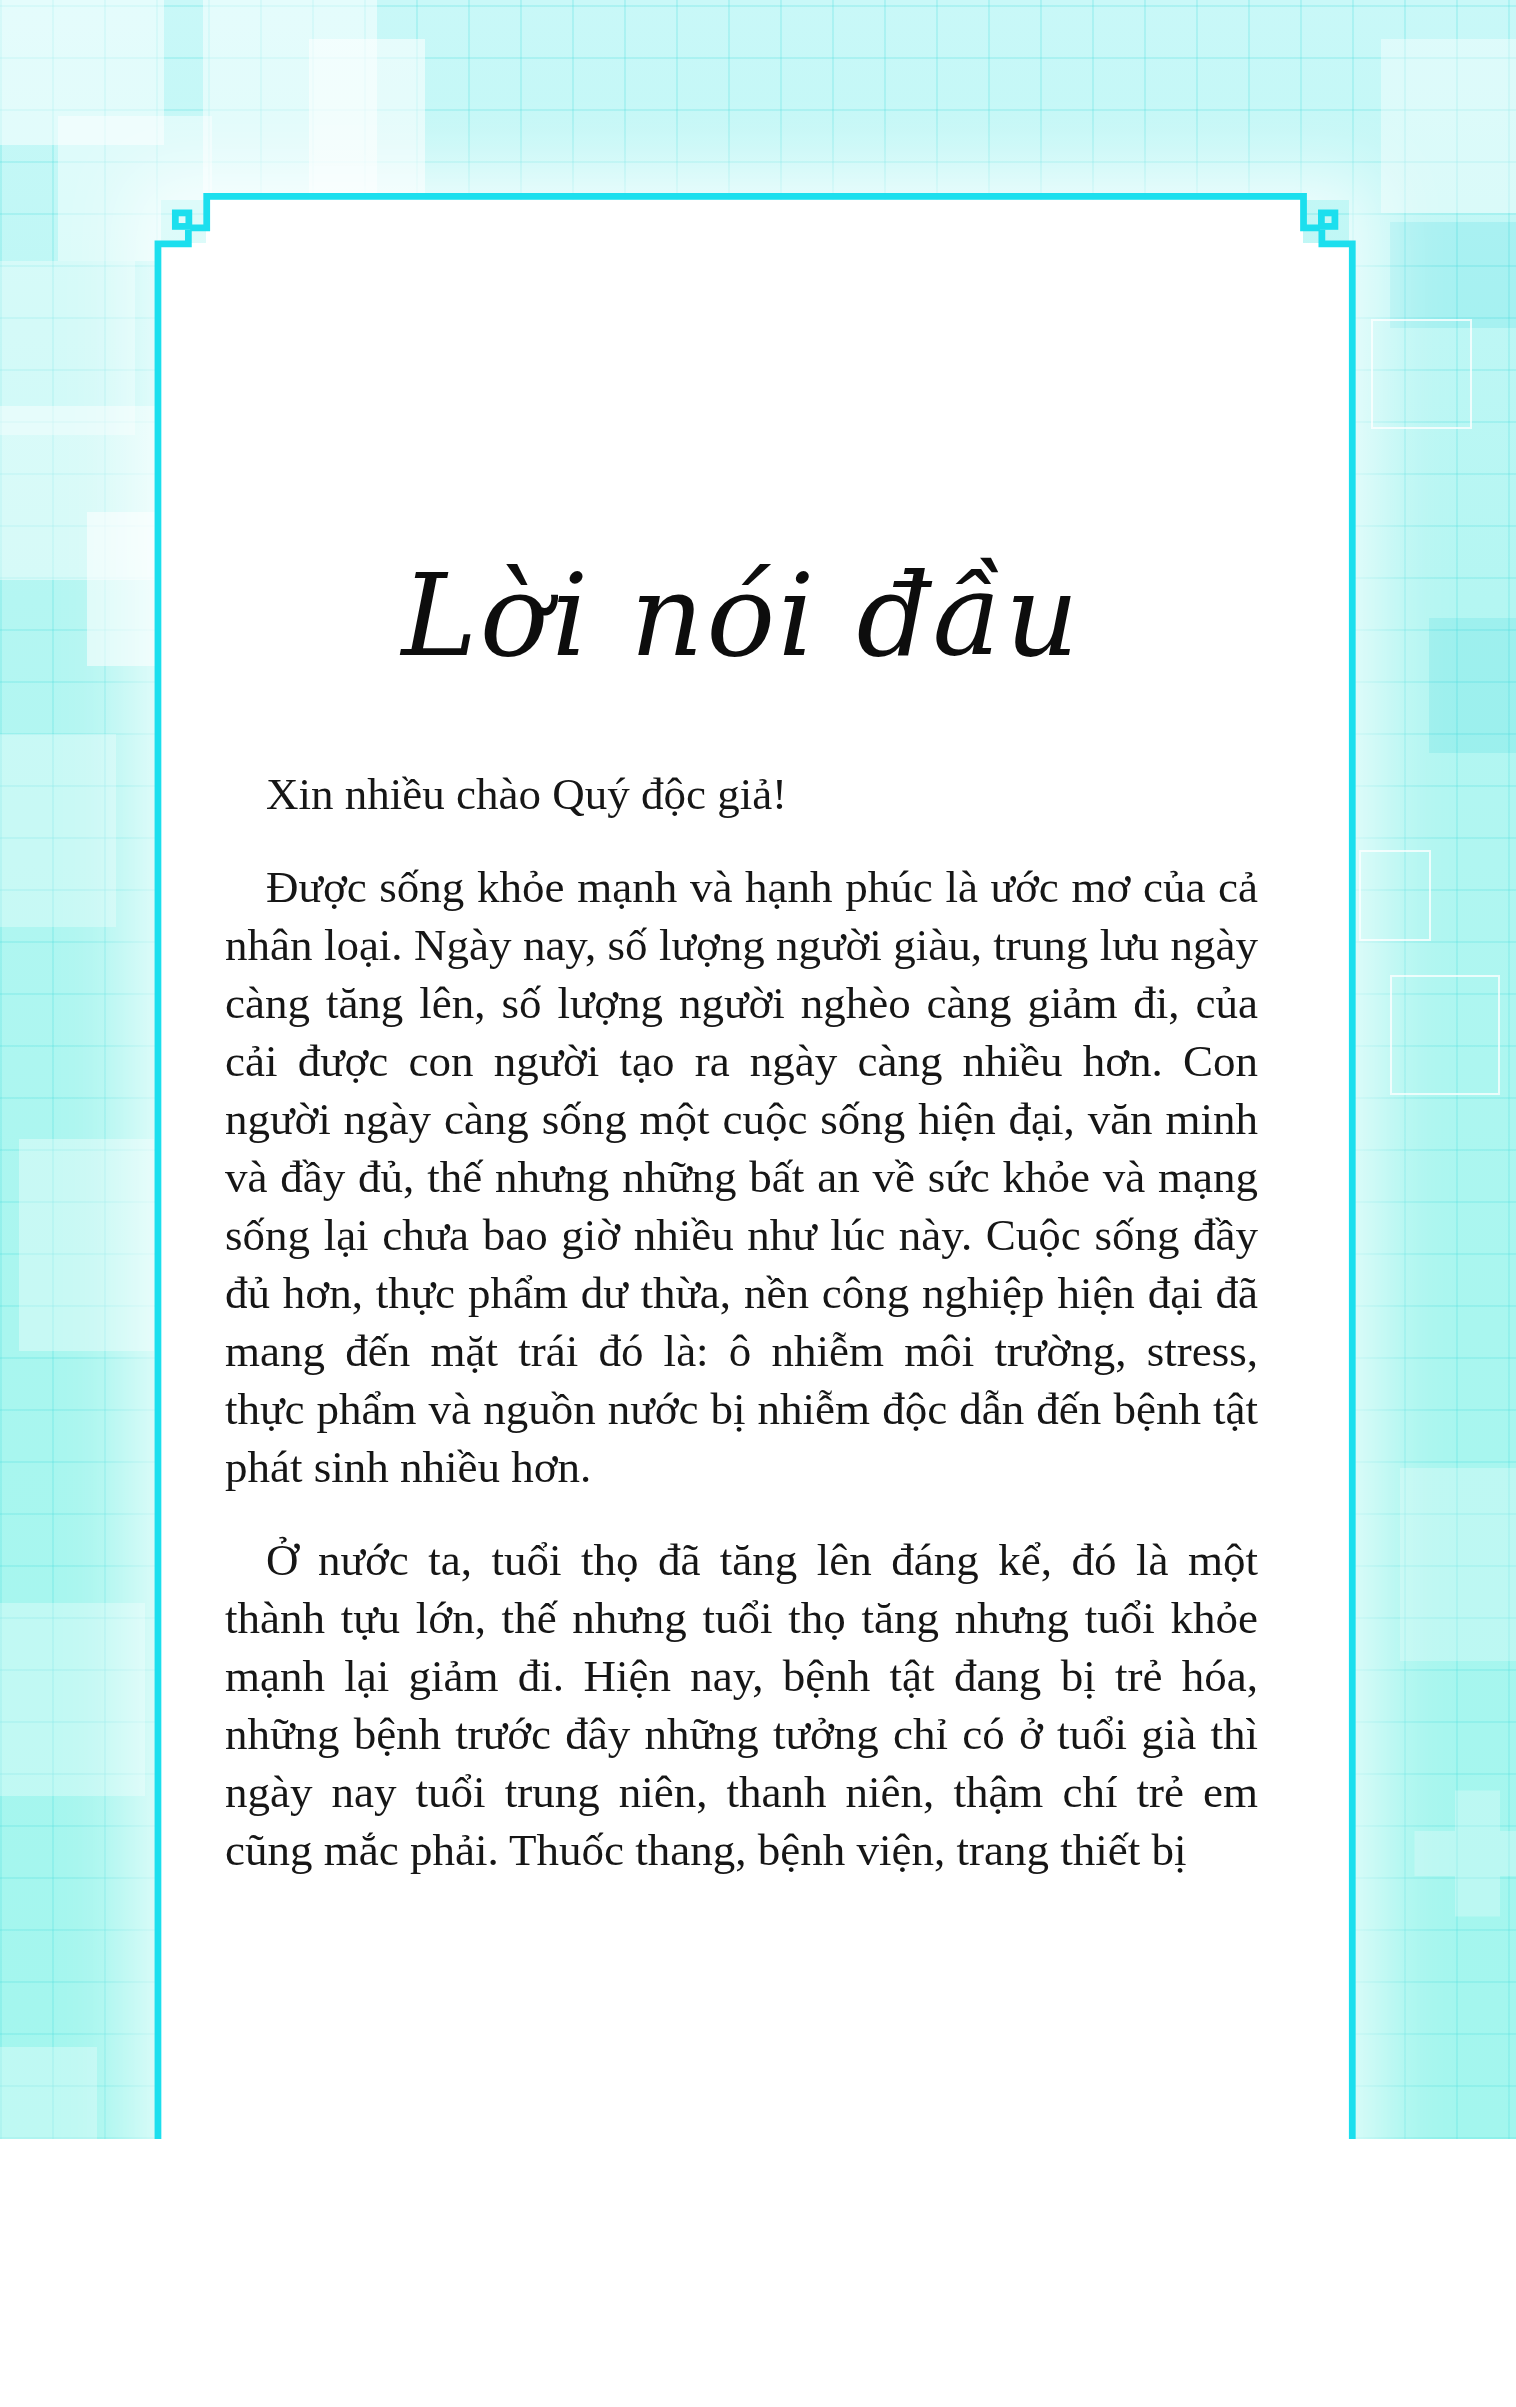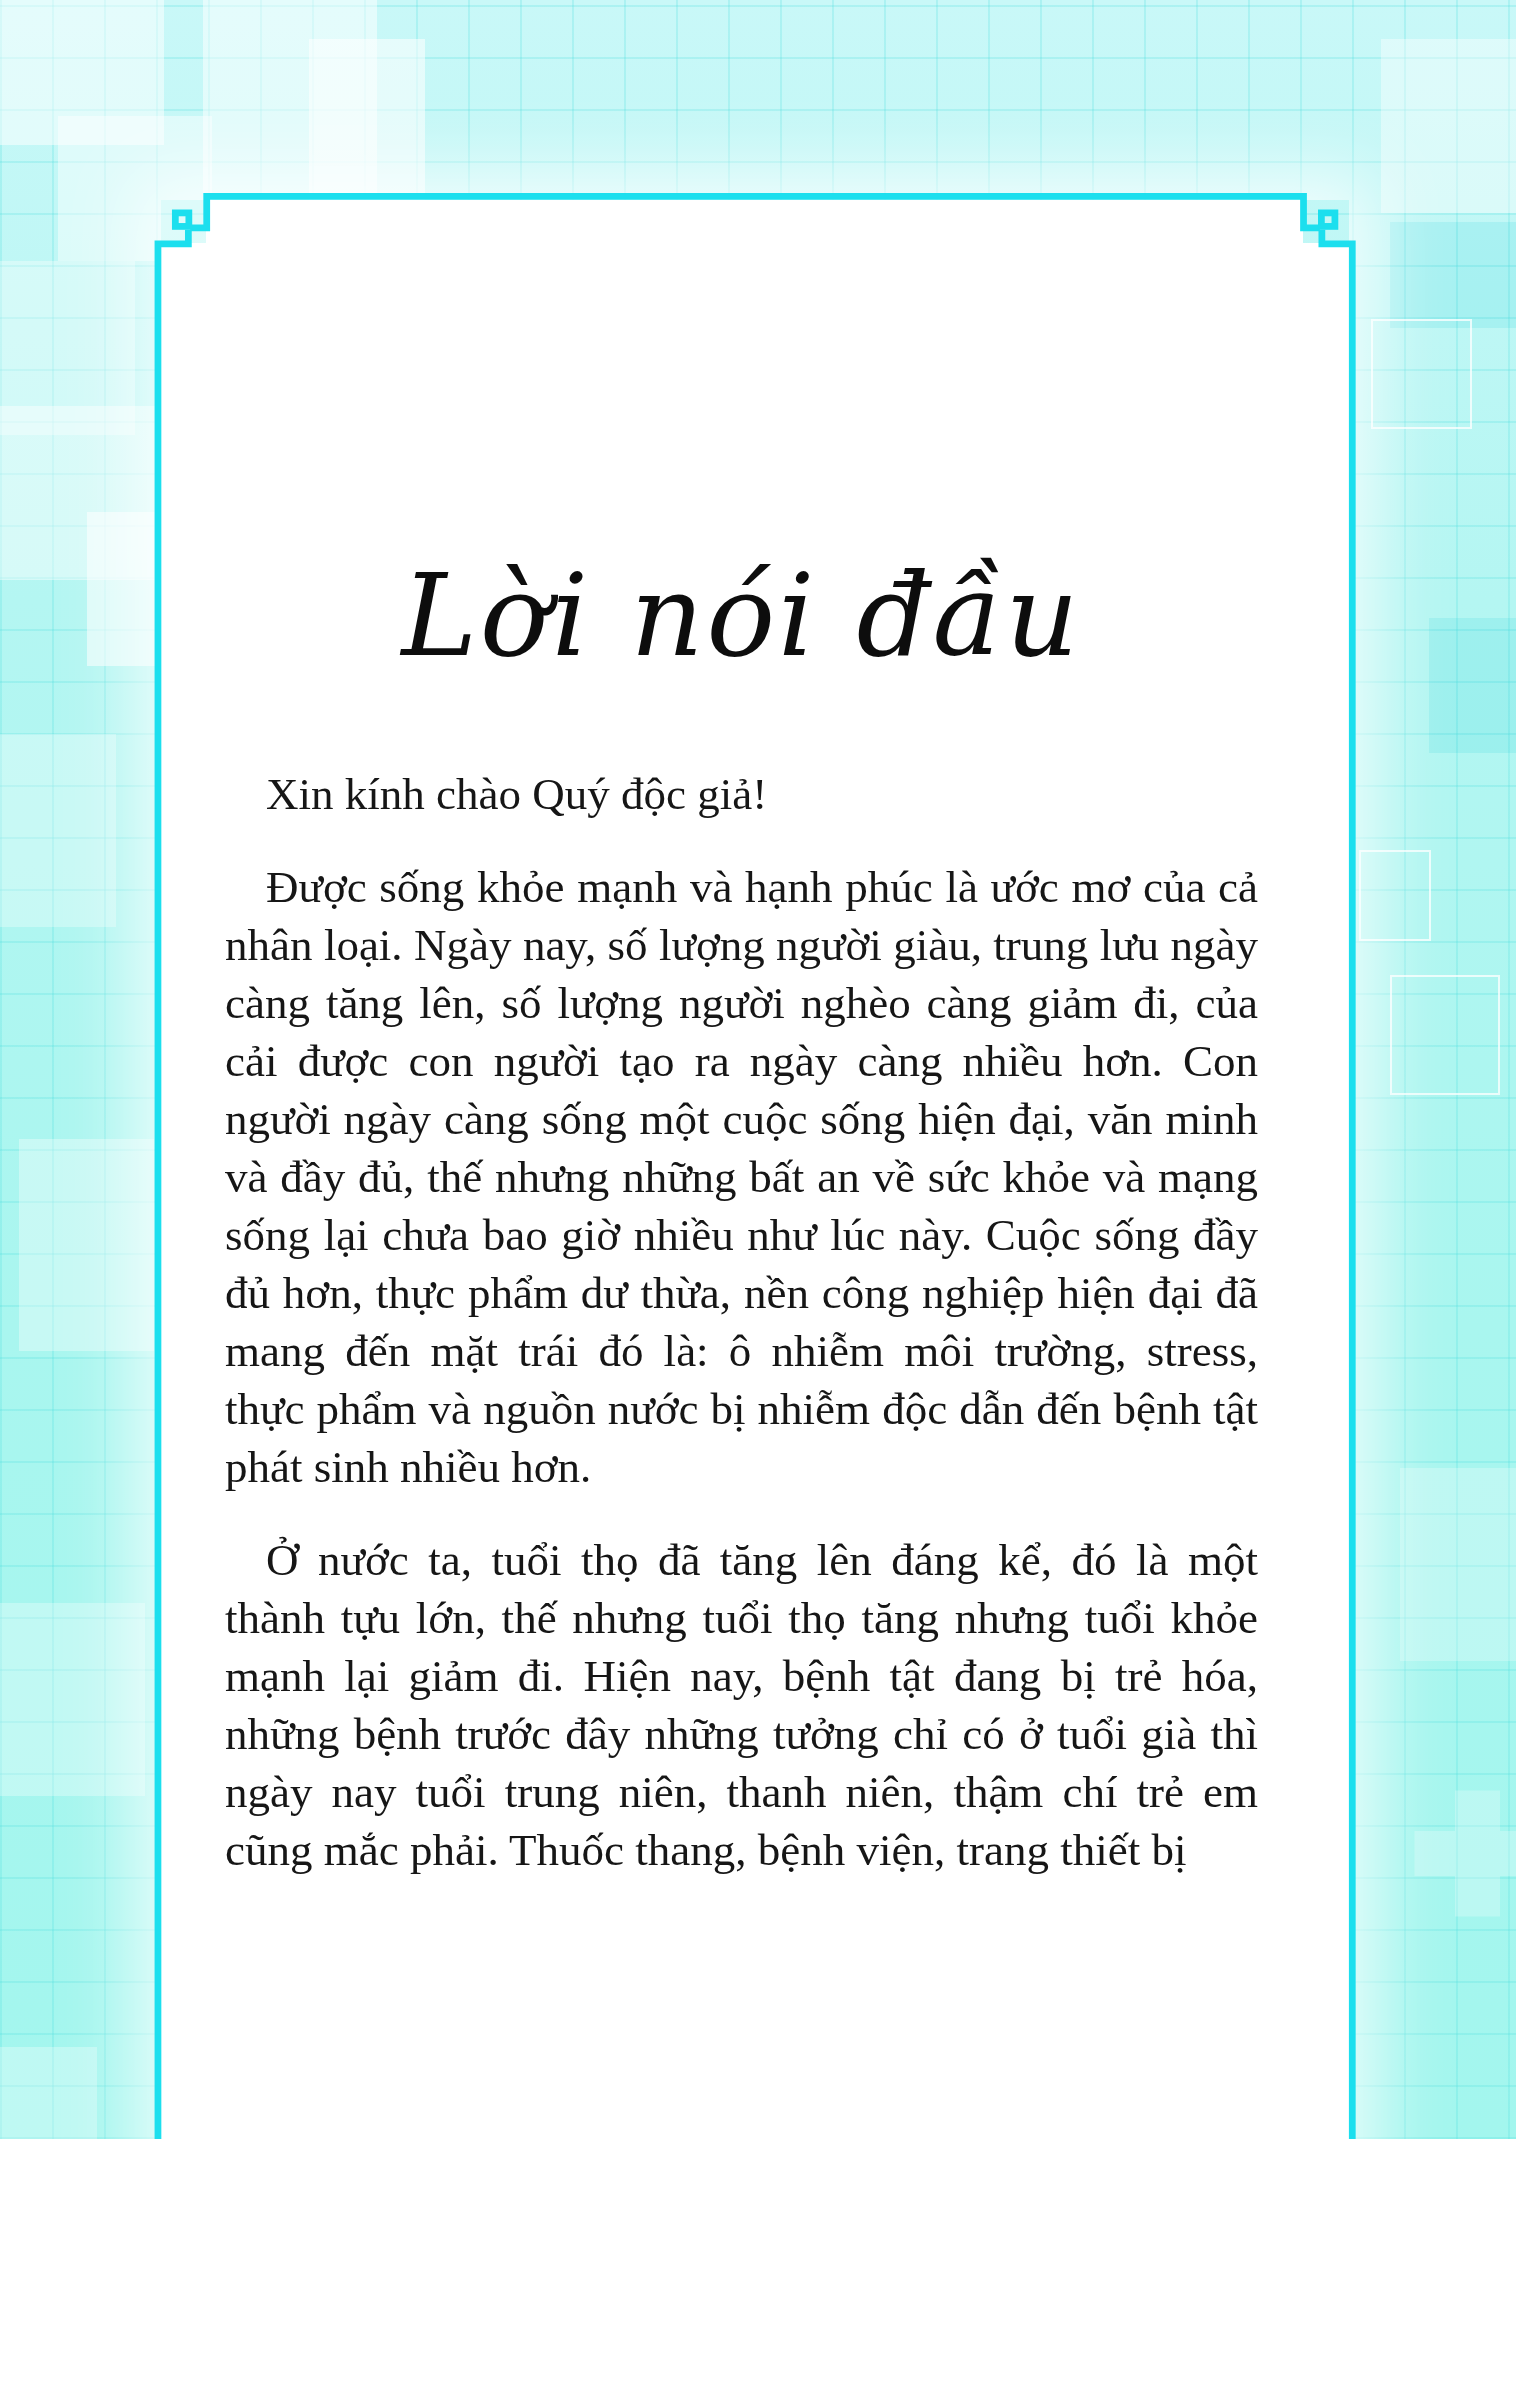--- a/index.html
+++ b/index.html
@@ -109,19 +109,19 @@
 
       <rect x="181.5" y="220.5" width="14" height="14"></rect>
       <rect x="1368.5" y="220.5" width="14" height="14"></rect>
       <rect x="181.5" y="2251.5" width="14" height="14"></rect>
       <rect x="1368.5" y="2251.5" width="14" height="14"></rect>
     </g>
   </svg>
 
   <div class="content">
     <h1 class="title">Lời nói đầu</h1>
-    <p class="greeting">Xin kính chào Quý độc giả!</p>
+    <p class="greeting">Xin nhiều chào Quý độc giả!</p>
     <p>Được sống khỏe mạnh và hạnh phúc là ước mơ của cả nhân loại. Ngày nay, số lượng người giàu, trung lưu ngày càng tăng lên, số lượng người nghèo càng giảm đi, của cải được con người tạo ra ngày càng nhiều hơn. Con người ngày càng sống một cuộc sống hiện đại, văn minh và đầy đủ, thế nhưng những bất an về sức khỏe và mạng sống lại chưa bao giờ nhiều như lúc này. Cuộc sống đầy đủ hơn, thực phẩm dư thừa, nền công nghiệp hiện đại đã mang đến mặt trái đó là: ô nhiễm môi trường, stress, thực phẩm và nguồn nước bị nhiễm độc dẫn đến bệnh tật phát sinh nhiều hơn.</p>
     <p>Ở nước ta, tuổi thọ đã tăng lên đáng kể, đó là một thành tựu lớn, thế nhưng tuổi thọ tăng nhưng tuổi khỏe mạnh lại giảm đi. Hiện nay, bệnh tật đang bị trẻ hóa, những bệnh trước đây những tưởng chỉ có ở tuổi già thì ngày nay tuổi trung niên, thanh niên, thậm chí trẻ em cũng mắc phải. Thuốc thang, bệnh viện, trang thiết bị</p>
   </div>
 
 </div>
 
 
 </body></html>

